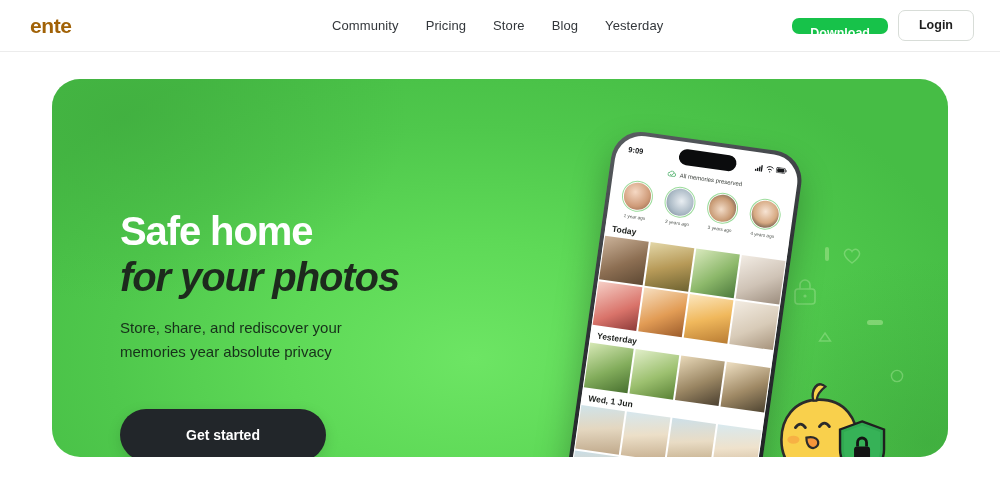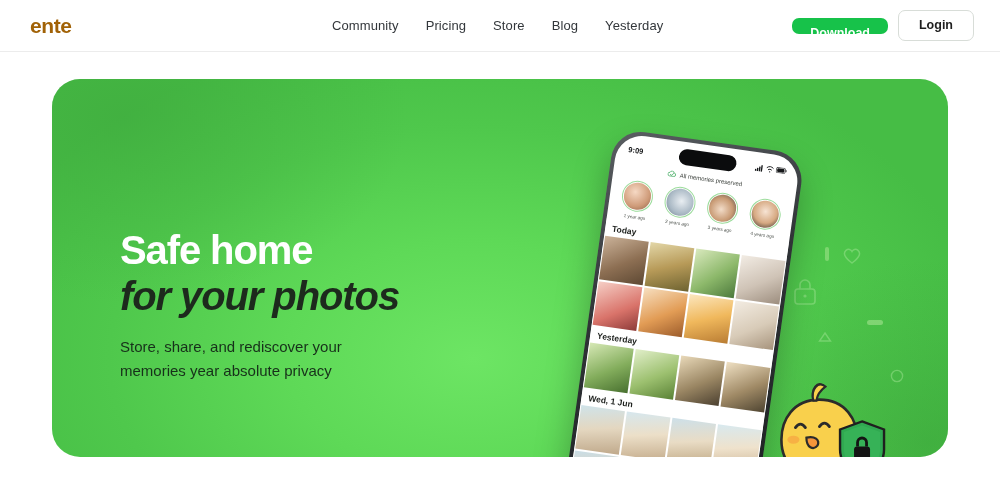--- a/index.html
+++ b/index.html
@@ -108,21 +108,21 @@
     inset: 0;
     background:
       radial-gradient(ellipse 460px 300px at 8% 10%, rgba(60,160,58,0.42), rgba(60,160,58,0) 62%),
       radial-gradient(ellipse 380px 280px at 98% 96%, rgba(52,150,52,0.38), rgba(52,150,52,0) 65%);
     pointer-events: none;
   }
 
   .hero-copy {
     position: absolute;
     left: 68px;
-    top: 149px;
+    top: 130px;
     z-index: 4;
   }
   .headline {
     font-size: 40px;
     font-weight: 700;
     line-height: 1.14;
     letter-spacing: -1.1px;
   }
   .headline .l1 { color: #ffffff; display: block; }
   .headline .l2 { color: #1d2a1d; display: block; font-style: italic; }
@@ -311,20 +311,21 @@
 <div class="hero-wrap">
   <div class="hero-card">
 
     <div class="hero-copy">
       <h1 class="headline">
         <span class="l1">Safe home</span>
         <span class="l2">for your photos</span>
       </h1>
       <p class="subhead">Store, share, and rediscover your memories year absolute privacy</p>
       <br>
+      <button class="cta">Get started</button>
     </div>
 
     <div class="deco" style="left:740px; top:198px;">
       <svg width="26" height="30" viewBox="0 0 26 30" fill="none" stroke="#a8e89a" stroke-width="1.6">
         <rect x="3" y="12" width="20" height="15" rx="3"></rect>
         <path d="M8 12 V8 a5 5 0 0 1 10 0 v4"></path>
         <circle cx="13" cy="19" r="1.6" fill="#a8e89a" stroke="none"></circle>
       </svg>
     </div>
     <div class="deco" style="left:790px; top:168px;">

